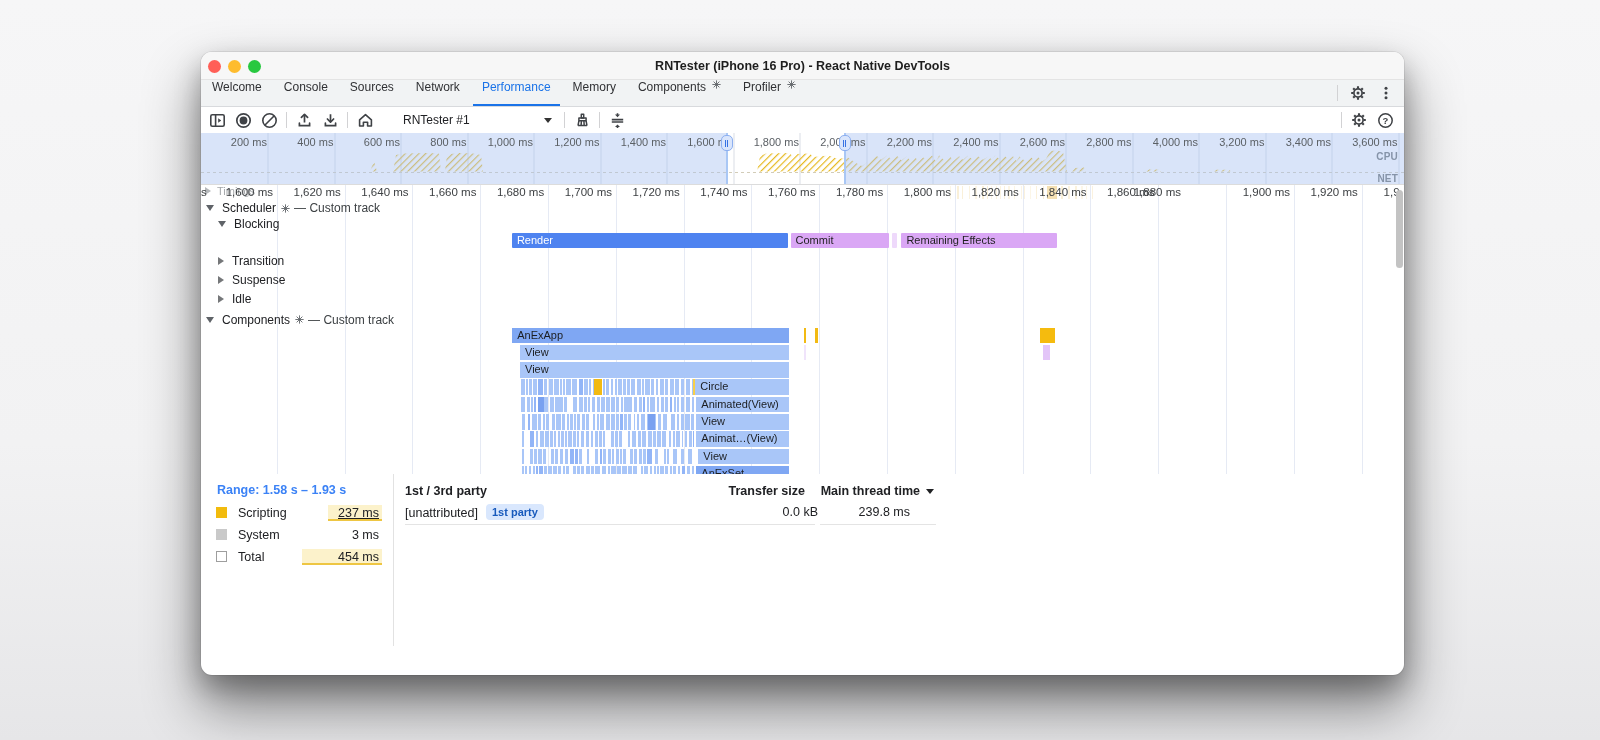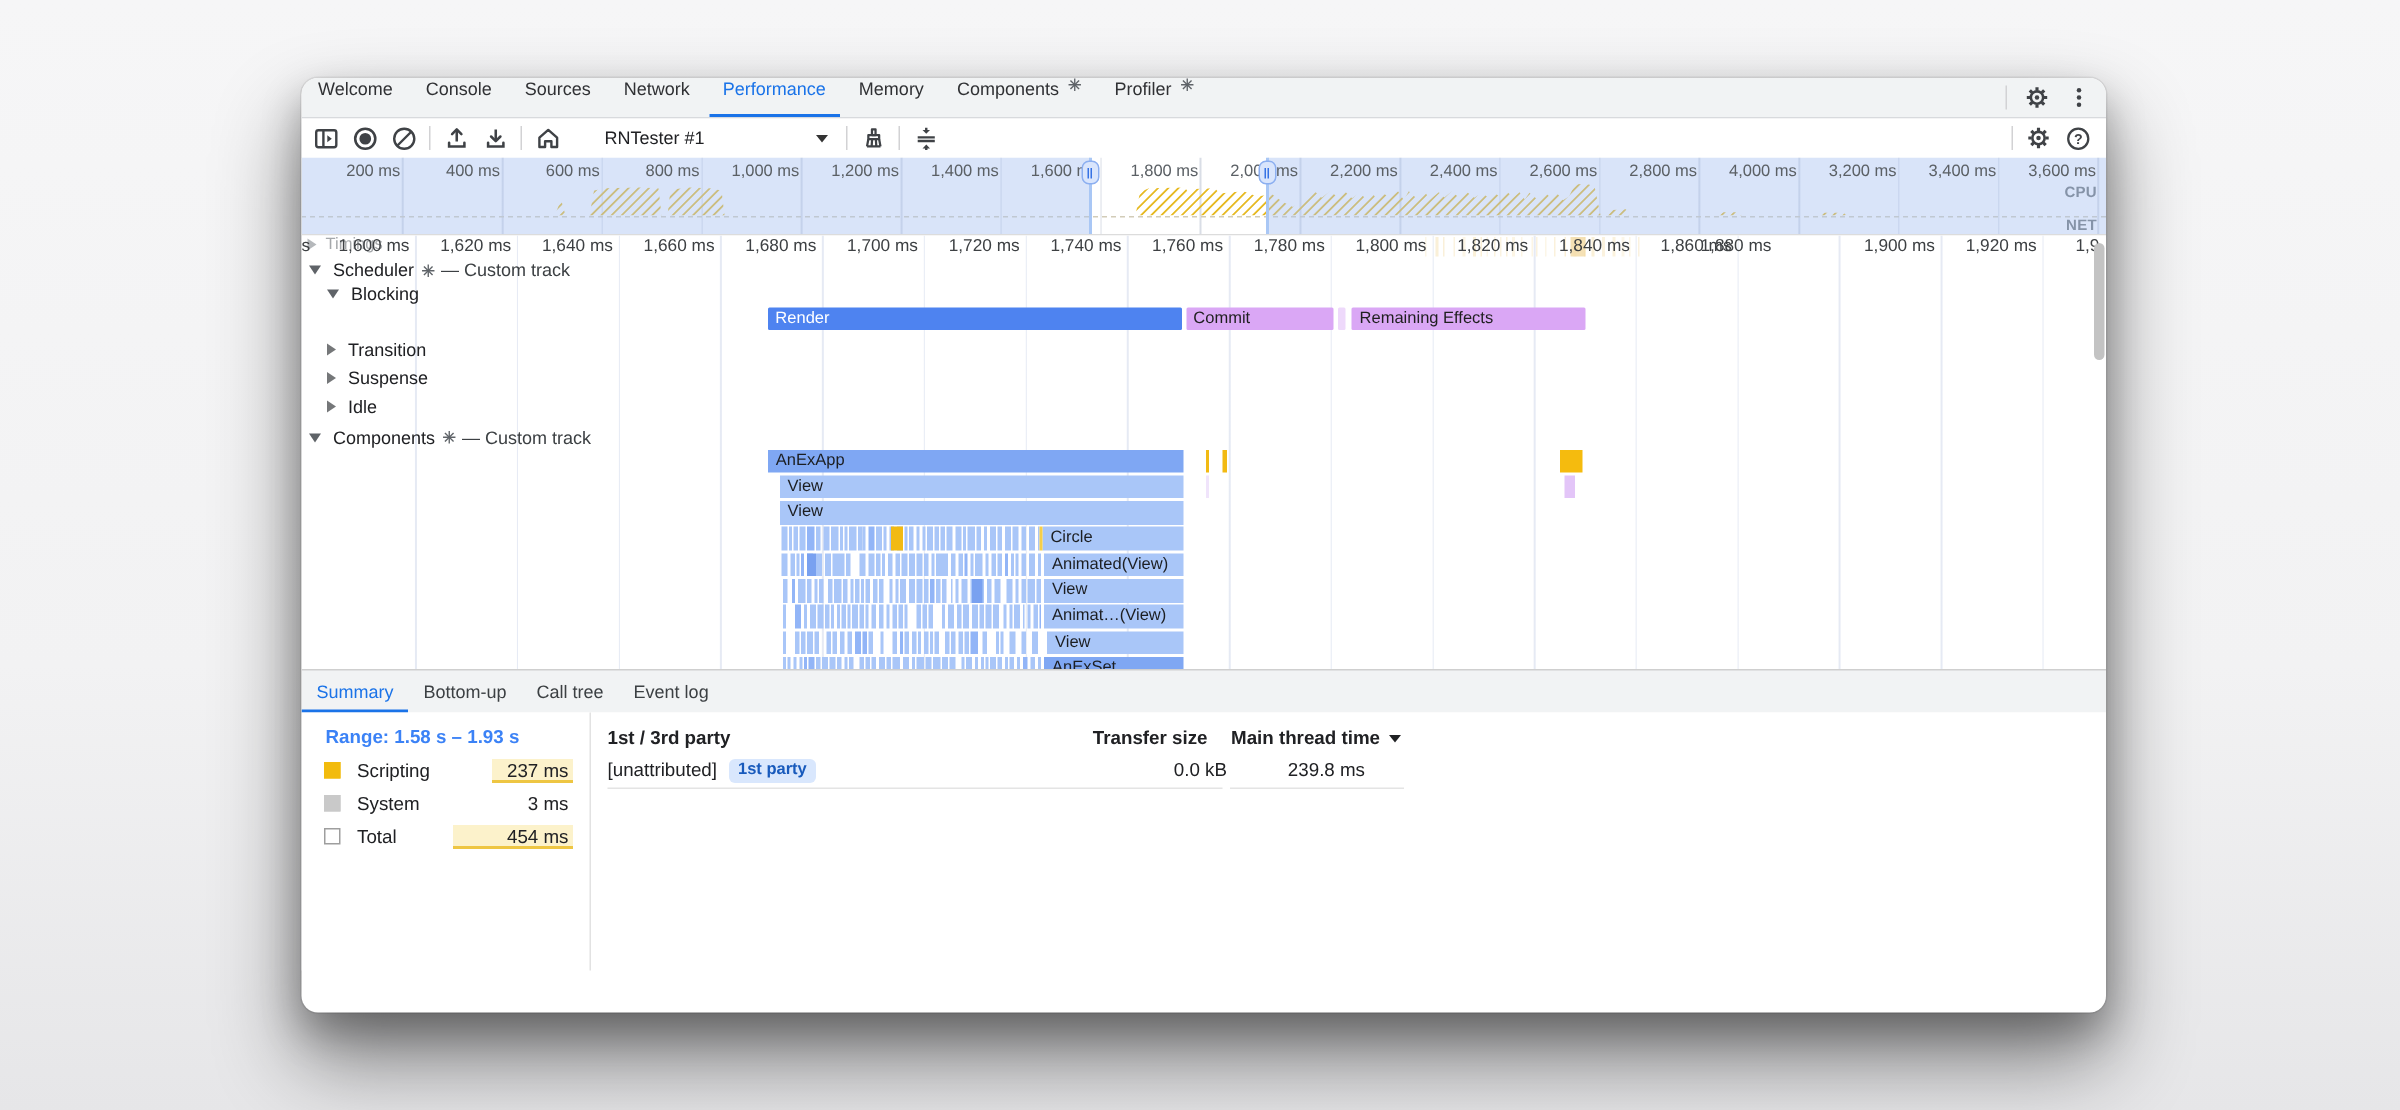--- a/index.html
+++ b/index.html
@@ -84,20 +84,28 @@
   .pt-v { position:absolute; top:31px; font-size:12.5px; color:#202124; white-space:nowrap; }
   .sort-caret { display:inline-block; width:0; height:0; border-left:4.5px solid transparent; border-right:4.5px solid transparent; border-top:5px solid #202124; margin-left:6px; position:relative; top:-1px; }
   .badge { display:inline-block; background:#d9e7fd; color:#185abc; font-size:11px; font-weight:700; padding:1.5px 6px 2.5px; border-radius:4px; margin-left:8px; position:relative; top:-1px; }
   .pt-border { position:absolute; top:50px; height:1px; background:#e4e4e4; }
 </style>
 </head>
 <body>
 
 <div class="window">
 
+  <div class="titlebar">
+    <div class="lights">
+      <div class="tlight red"></div>
+      <div class="tlight yellow"></div>
+      <div class="tlight green"></div>
+    </div>
+    <div class="wintitle">RNTester (iPhone 16 Pro) - React Native DevTools</div>
+  </div>
 
   <div class="tabbar">
     <div id="tabs-container" style="display:flex;align-items:stretch;">
         <div class="tab">
           <span>Welcome</span>
         </div>
         <div class="tab">
           <span>Console</span>
         </div>
         <div class="tab">
@@ -662,34 +670,28 @@
         <div class="mark" style="left: 446.51px; width: 7.797px; top: 229px; height: 15.5px; background: rgb(121, 161, 240);"></div>
         <div class="mark" style="left: 602.789px; width: 2.712px; top: 142.5px; height: 15.5px; background: rgb(242, 186, 19);"></div>
         <div class="mark" style="left: 614.315px; width: 2.373px; top: 142.5px; height: 15.5px; background: rgb(242, 186, 19);"></div>
         <div class="mark" style="left: 603.467px; width: 2.034px; top: 159.8px; height: 15.5px; background: rgb(240, 228, 251);"></div>
         <div class="mark" style="left: 839.411px; width: 14.577px; top: 142.5px; height: 15.5px; background: rgb(245, 187, 14);"></div>
         <div class="mark" style="left: 842.123px; width: 6.441px; top: 159.8px; height: 15.5px; background: rgb(227, 197, 248);"></div>
       </div>
     <div class="scrollthumb" style="right:1.5px;top:5px;height:78px;"></div>
   </div>
 
-  <div class="panel-tabs" id="panel-tabs">
-      <div class="ptab active">Summary</div>
-      <div class="ptab">Bottom-up</div>
-      <div class="ptab">Call tree</div>
-      <div class="ptab">Event log</div>
-    </div>
 
   <div class="panel-body">
     <div class="range-line">Range: 1.58 s – 1.93 s</div>
     <div id="legend-container">
         <div class="legend-row" style="top: 30.5px;">
           <span class="swatch" style="background: rgb(242, 187, 13); box-shadow: rgb(242, 187, 13) 0px 0px 0px 1px inset;"></span>
           <span class="legend-label">Scripting</span>
-          <span class="legend-val hl" style="padding-left: 10px;">237 ms</span>
+          <span class="legend-val hl" style="padding-left: 10px; text-decoration: underline;">237 ms</span>
         </div>
         <div class="legend-row" style="top: 52.5px;">
           <span class="swatch" style="background: rgb(201, 201, 201); box-shadow: rgb(201, 201, 201) 0px 0px 0px 1px inset;"></span>
           <span class="legend-label">System</span>
           <span class="legend-val">3 ms</span>
         </div>
         <div class="legend-row" style="top: 74.5px;">
           <span class="swatch" style="background: rgb(255, 255, 255); box-shadow: rgb(158, 158, 158) 0px 0px 0px 1px inset;"></span>
           <span class="legend-label">Total</span>
           <span class="legend-val hl" style="padding-left: 36px;">454 ms</span>

